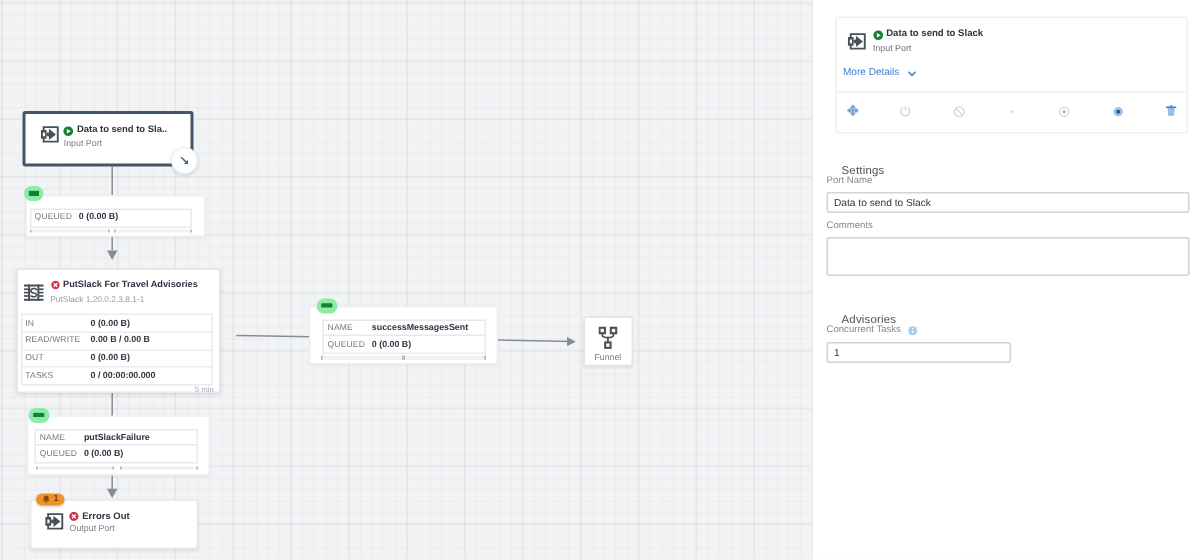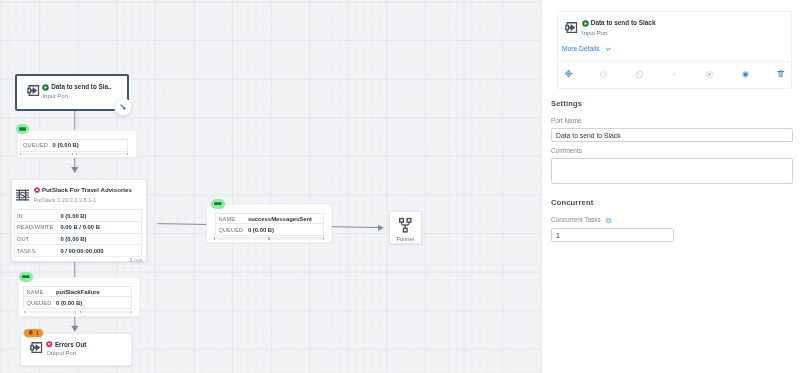--- a/index.html
+++ b/index.html
@@ -81,21 +81,21 @@
   .p-head{display:flex;align-items:flex-start;}
   .p-head-icon{width:14px;height:14px;flex:0 0 auto;margin-top:0.5px;margin-left:3px;}
   .p-head-txt{margin-left:3px;margin-top:-1px;}
   .p-title{display:flex;align-items:center;font-size:6.4px;font-weight:bold;color:#2b3440;line-height:8px;white-space:nowrap;}
   .p-sub{font-size:5.9px;color:#70767e;margin-top:3px;line-height:7px;}
   .more-details{display:inline-flex;align-items:center;color:#3a7fd5;font-size:6.7px;margin-top:5px;cursor:pointer;}
   .more-details .chev{margin-left:4px;display:flex;}
   .p-actions{border-top:1px solid #f0f1f3;display:flex;align-items:center;justify-content:space-between;height:27px;padding:0 3.5px 2px 3.5px;box-sizing:border-box;}
   .act{width:14px;height:14px;display:flex;align-items:center;justify-content:center;cursor:pointer;}
 
-  .sec-title{font-size:7.6px;color:#4a515a;font-weight:bold;margin:0;padding:0;line-height:9px;letter-spacing:0.15px;}
+  .sec-title{font-size:7.6px;color:#4a515a;font-weight:normal;margin:10px;padding:0;line-height:9px;letter-spacing:0.15px;}
   .fld-label{font-size:6.4px;color:#84898f;line-height:8px;margin:0;}
   .fld-label.withinfo{display:flex;align-items:center;}
   .info-icon{margin-left:4px;display:flex;}
   .txt-input{width:242px;height:14px;border:1px solid #cfd2d6;border-radius:2px;box-sizing:border-box;
       font-family:"Liberation Sans",sans-serif;font-size:6.8px;color:#2b3440;padding:0 4px;outline:none;background:#fff;}
   .txt-area{width:242px;height:26px;border:1px solid #cfd2d6;border-radius:2px;box-sizing:border-box;
       font-family:"Liberation Sans",sans-serif;font-size:6.8px;color:#2b3440;padding:3px 4px;outline:none;resize:none;background:#fff;}
   .fld{margin:0;}
   .short-input{width:123px;}
 </style>
@@ -403,21 +403,21 @@
     <div class="fld">
       <div class="fld-label" style="position:absolute;left:9px;top:117px;">Port Name</div>
       <input class="txt-input" style="position: absolute; left: 9px; top: 128px;" value="Data to send to Slack">
     </div>
 
     <div class="fld">
       <div class="fld-label" style="position:absolute;left:9px;top:146.5px;">Comments</div>
       <textarea class="txt-area" style="position: absolute; left: 9px; top: 157.5px;"></textarea>
     </div>
 
-    <div class="sec-title" style="position:absolute;left:9px;top:197.5px;">Concurrent</div>
+    <div class="sec-title" style="position:absolute;left:9px;top:197.5px;">Advisories</div>
 
     <div class="fld">
       <div class="fld-label withinfo" style="position:absolute;left:9px;top:216px;">
         <span>Concurrent Tasks</span>
         <span class="info-icon">
           <svg viewBox="0 0 12 12" width="7" height="7">
               <circle cx="6" cy="6" r="5.2" fill="#a9cdee"></circle>
           <path d="M6 5.3 v3.5" stroke="#fff" stroke-width="1.3"></path>
               <circle cx="6" cy="3.4" r="0.85" fill="#fff"></circle>
             </svg>

